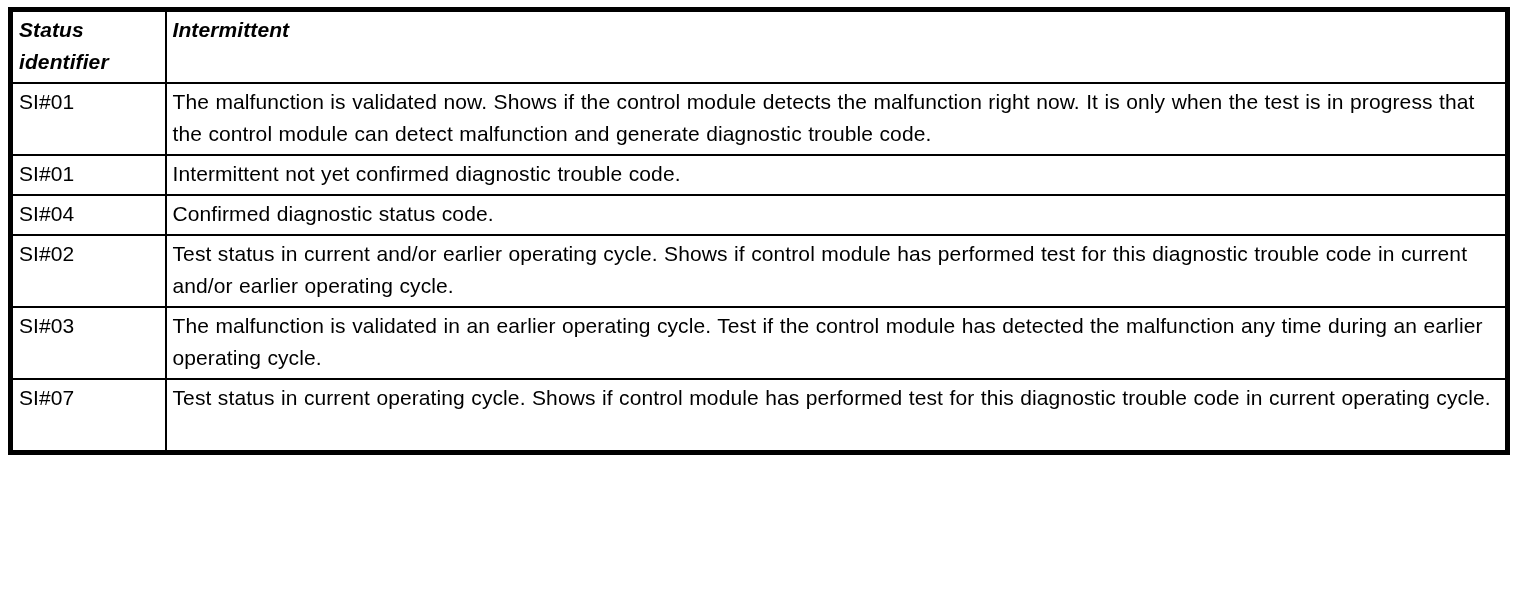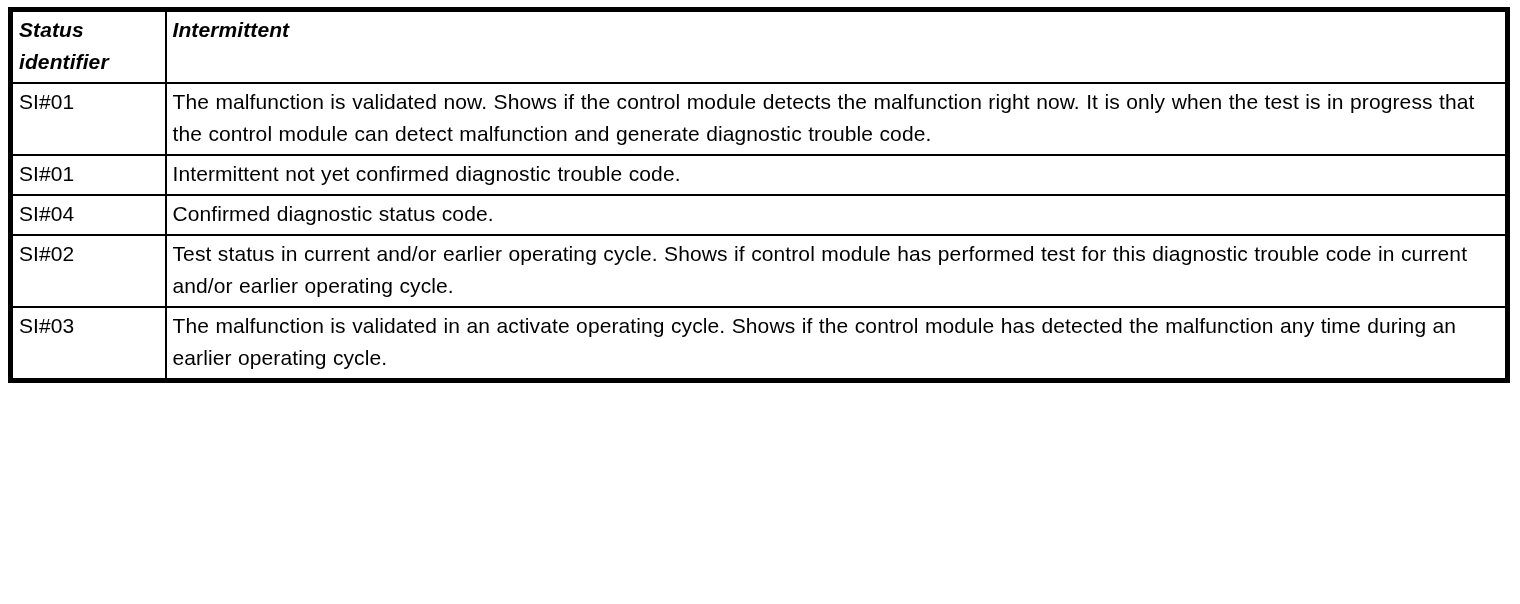--- a/index.html
+++ b/index.html
@@ -74,17 +74,21 @@
       <tr>
         <td>SI#04</td>
         <td>Confirmed diagnostic status code.</td>
       </tr>
       <tr class="row-tall">
         <td>SI#02</td>
         <td>Test status in current and/or earlier operating cycle. Shows if control module has performed test for this diagnostic trouble code in current and/or earlier operating cycle.</td>
       </tr>
       <tr class="row-tall">
         <td>SI#03</td>
-        <td>The malfunction is validated in an activate operating cycle. Shows if the control module has detected the malfunction any time during an earlier operating cycle.</td>
+        <td>The malfunction is validated in an earlier operating cycle. Test if the control module has detected the malfunction any time during an earlier operating cycle.</td>
+      </tr>
+      <tr class="row-tall">
+        <td>SI#07</td>
+        <td>Test status in current operating cycle. Shows if control module has performed test for this diagnostic trouble code in current operating cycle.</td>
       </tr>
     </tbody>
   </table>
 </div>
 
 </body></html>

